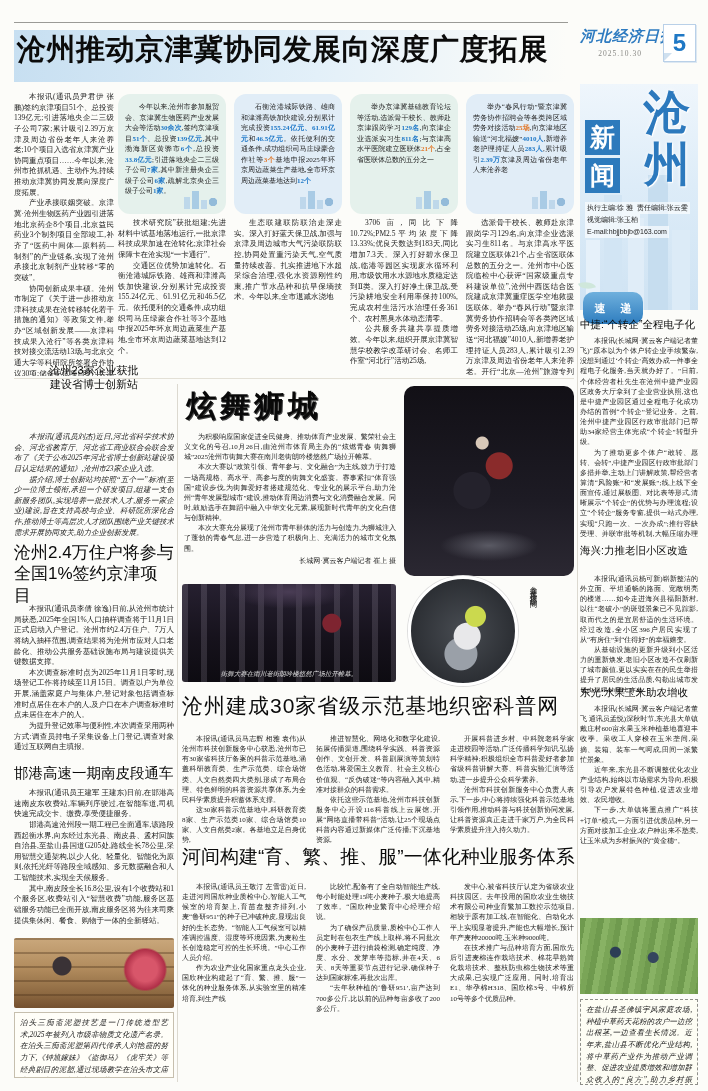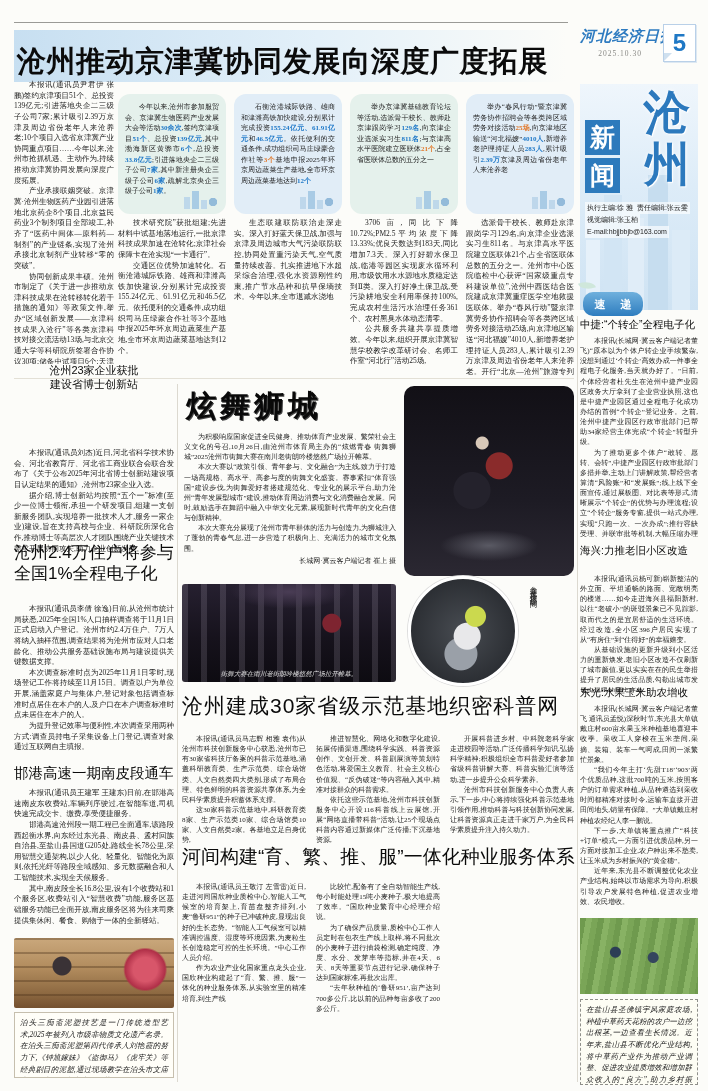--- a/index.html
+++ b/index.html
@@ -8,41 +8,41 @@
         font-family:"Liberation Serif","DejaVu Serif",serif;color:#1c1c1c;overflow:hidden;}
   .abs{position:absolute;}
   h1,h2,h3,p{margin:0;}
 
   .top-rule{position:absolute;left:14px;top:22px;width:554px;height:1px;background:#9a9a96;}
   .lead-rule{position:absolute;left:14px;top:378px;width:560px;height:1px;background:#e3e0d6;}
   .vr1{position:absolute;left:177px;top:384px;width:1px;height:698px;background:#dcd9d0;}
   .vr2{position:absolute;left:577px;top:316px;width:1px;height:766px;background:#dcd9d0;}
 
   
-  .lead-bar{left:14px;top:30px;width:552px;height:52px;display:flex;align-items:flex-end;
+  .lead-bar{left:14px;top:30px;width:552px;height:52px;display:flex;align-items:flex-start;
     background:linear-gradient(92deg,#c7dff1 0%,#e3f0f9 55%,#fcfcf9 100%);padding-left:3px;}
   .lead-bar h1{font-size:29px;font-weight:900;letter-spacing:.5px;white-space:nowrap;color:#0b0b0b;
     font-family:"Liberation Sans","DejaVu Sans",sans-serif;}
   .mast{left:580px;top:27px;width:80px;text-align:center;}
   .mast-name{color:#2e7bc0;font-weight:bold;font-style:italic;font-size:15px;letter-spacing:1px;white-space:nowrap;}
   .mast-date{color:#8a8a86;font-size:7.5px;margin-top:3px;letter-spacing:1px;}
   .pagebox{left:663px;top:24px;width:33px;height:38px;background:#fff;border:1px solid #b9d0e8;
     box-shadow:1px 1px 0 #dde8f2;display:flex;align-items:center;justify-content:center;}
   .pagebox span{color:#1f78c5;font-size:24px;font-weight:900;font-family:"Liberation Sans",sans-serif;}
   .pagebox::after{content:"";position:absolute;left:0;bottom:0;border-style:solid;border-width:8px 8px 0 0;
     border-color:#cfe0ef transparent transparent transparent;}
 
   
   .body-text{font-size:7.5px;line-height:1.42;text-align:justify;overflow:hidden;}
   .body-text p{text-indent:2em;}
   .f7{font-size:7px;line-height:1.45;}
   .sec-title{font-family:"Liberation Sans","DejaVu Sans",sans-serif;font-weight:400;color:#0a0a0a;}
 
   
-  .col0{left:14px;top:80px;width:100px;height:284px;}
+  .col0{left:14px;top:92px;width:100px;height:284px;}
   .lead-col{top:218px;height:158px;width:108px;}
   .lc1{left:118px;}.lc2{left:234px;font-family:Liberation Serif, serif;}.lc3{left:350px;}.lc4{left:466px;}
 
   .ibox{top:94px;height:120px;border-radius:12px;padding:8px 7px;font-size:7px;line-height:1.5;
     text-align:justify;overflow:hidden;}
   .ibox p{text-indent:2em;}
   .b1{left:118px;width:108px;background:#e5f1ec;}
   .b2{left:234px;width:108px;background:#e1edf7;}
   .b3{left:350px;width:108px;background:#e5f1ec;}
   .b4{left:466px;width:108px;background:#e1edf7;}
@@ -51,21 +51,21 @@
       linear-gradient(#bcd6ea,#bcd6ea) 0 100%/6px 12px no-repeat,
       linear-gradient(#a6cae4,#a6cae4) 8px 100%/7px 18px no-repeat,
       linear-gradient(#bcd6ea,#bcd6ea) 17px 100%/6px 9px no-repeat,
       radial-gradient(circle at 29px 13px,#8fb8d8 4px,transparent 4.5px) no-repeat;}
   .hl{color:#1e78c8;font-weight:bold;font-style:normal;}
   .hlo{color:#e2782a;font-weight:bold;font-style:normal;}
 
   
   .lw{left:14px;width:160px;}
   .a1-title{top:364px;font-size:11px;line-height:1.25;text-align:center;}
-  .a1-body{top:448px;height:130px;}
+  .a1-body{top:432px;height:130px;font-style:italic;}
   .a2-title{top:542px;font-size:17px;line-height:1.25;}
   .a2-body{top:604px;height:154px;}
   .a3-title{top:764px;font-size:14.5px;white-space:nowrap;}
   .a3-body{top:788px;height:146px;}
   .photo{position:absolute;overflow:hidden;}
   .photo-shop{left:14px;top:938px;width:160px;height:70px;border-radius:2px;background:
     radial-gradient(circle at 82% 45%,#d8566a 12px,#b03048 20px,transparent 22px),
     radial-gradient(circle at 30% 40%,#3a3236 9px,transparent 10px),
     repeating-linear-gradient(180deg,rgba(70,45,22,.35) 0 2px,transparent 2px 14px),
     linear-gradient(180deg,#caa87c 0%,#b08a5c 45%,#8e6a42 78%,#74502f 100%);}
@@ -119,21 +119,21 @@
     linear-gradient(#dcebf7,#dcebf7) 92px 100%/18px 80px no-repeat;}
   .brand-char{position:absolute;right:8px;font-size:46px;font-weight:900;color:#2c79bd;
     line-height:1;text-shadow:0 0 4px #fff,1px 1px 0 #fff;}
   .bc1{top:6px;}.bc2{top:58px;}
   .nz{position:absolute;left:5px;width:35px;height:35px;background:#2d7abc;color:#fff;
     font-size:25px;font-weight:900;display:flex;align-items:center;justify-content:center;}
   .nz1{top:36px;}.nz2{top:74px;}
   .credits{position:absolute;left:5px;top:118px;width:110px;font-size:7px;line-height:1.7;
     color:#1d1d1d;font-family:"Liberation Sans",sans-serif;}
   .credits p{text-indent:0;background:rgba(255,255,255,.65);display:inline-block;padding:0 2px;margin:0;}
-  .express{left:583px;top:292px;width:60px;height:24px;border-radius:10px;color:#fff;
+  .express{left:583px;top:292px;width:60px;height:32px;border-radius:10px;color:#fff;
     background:linear-gradient(180deg,#6fb0dd,#2e7dbf);font-size:11px;font-weight:bold;
     display:flex;align-items:center;justify-content:center;letter-spacing:6px;padding-left:6px;
     font-family:"Liberation Sans",sans-serif;}
   .express::before{content:"";position:absolute;left:-4px;top:-11px;width:16px;height:9px;
     background:#cfe7db;border-radius:0 100% 0 100%;transform:rotate(-18deg);}
   .sw{left:580px;width:118px;}
   .side-title{font-size:10.5px;white-space:nowrap;letter-spacing:0;}
   .zj-t{top:318px;}.zj-b{top:336px;height:202px;}
   .hx-t{top:544px;}.hx-b{top:562px;height:118px;margin-top:12px;}
   .dg-t{top:686px;}.dg-b{top:704px;height:210px;}
@@ -199,21 +199,21 @@
     <div>沧州23家企业获批</div>
     <div>建设省博士创新站</div>
   </div>
   <div class="abs body-text lw a1-body">
       <p>本报讯(通讯员刘杰)近日,河北省科学技术协会、河北省教育厅、河北省工商业联合会联合发布了《关于公布2025年河北省博士创新站建设项目认定结果的通知》,沧州市23家企业入选。</p>
       <p>据介绍,博士创新站均按照“五个一”标准(至少一位博士领衔,承担一个研发项目,组建一支创新服务团队,实现培养一批技术人才,服务一家企业)建设,旨在支持高校与企业、科研院所深化合作,推动博士等高层次人才团队围绕产业关键技术需求开展协同攻关,助力企业创新发展。</p>
     </div>
 
   <div class="abs sec-title lw a2-title">
     <div>沧州2.4万住户将参与</div>
-    <div>全国1%全程电子化</div>
+    <div>全国1%签约京津项目</div>
   </div>
   <div class="abs body-text lw a2-body">
       <p>本报讯(通讯员李倩 徐逸)日前,从沧州市统计局获悉,2025年全国1%人口抽样调查将于11月1日正式启动入户登记。沧州市约2.4万住户、7万人将纳入抽样范围,调查结果将为沧州市应对人口老龄化、推动公共服务基础设施布局与建设提供关键数据支撑。</p>
       <p>本次调查标准时点为2025年11月1日零时,现场登记工作将持续至11月15日。调查以户为单位开展,涵盖家庭户与集体户,登记对象包括调查标准时点居住在本户的人,及户口在本户调查标准时点未居住在本户的人。</p>
       <p>为提升登记效率与便利性,本次调查采用两种方式:调查员持电子采集设备上门登记,调查对象通过互联网自主填报。</p>
     </div>
 
   <div class="abs sec-title lw a3-title">邯港高速一期南皮段通车</div>
   <div class="abs body-text lw a3-body">
       <p>本报讯(通讯员王建军 王建东)日前,在邯港高速南皮东收费站,车辆列序驶过,在智能车道,司机快速完成交卡、缴费,享受便捷服务。</p>
@@ -257,20 +257,24 @@
 
   <div class="abs sec-title hj-title">河间构建“育、繁、推、服”一体化种业服务体系</div>
   <div class="abs body-text f7 hcol cA">
       <p>本报讯(通讯员王敬汀 左雪雷)近日,走进河间国欣种业质检中心,智能人工气候室的培育架上,育苗盘整齐排列,小麦“鲁研951”的种子已冲破种皮,显现出良好的生长态势。“智能人工气候室可以精准调控温度、湿度等环境因素,为麦粒生长创造稳定可控的生长环境。”中心工作人员介绍。</p>
       <p>作为农业产业化国家重点龙头企业,国欣种业构建起了“育、繁、推、服”一体化的种业服务体系,从实验室里的精准培育,到生产线</p>
     </div>
   <div class="abs body-text f7 hcol cB">
       <p>比较忙,配备有了全自动智能生产线,每小时能处理15吨小麦种子,极大地提高了效率。“国欣种业繁育中心经理介绍说。</p>
       <p>为了确保产品质量,质检中心工作人员定时在包衣生产线上取样,将不同批次的小麦种子进行抽袋检测,确定纯度、净度、水分、发芽率等指标,并在4天、6天、8天等重要节点进行记录,确保种子达到国家标准,再批次出库。</p>
       <p>“去年秋种植的‘鲁研951’,亩产达到700多公斤,比以前的品种每亩多收了200多公斤。</p>
+    </div>
+  <div class="abs body-text f7 hcol cC">
+      <p>发中心,被省科技厅认定为省级农业科技园区。去年投用的国欣农业生物技术有限公司种业育繁加工数控示范项目,相较于原有加工线,在智能化、自动化水平上实现显著提升,产能也大幅增长,预计年产麦种20000吨,玉米种9000吨。</p>
+      <p>在技术推广与品种培育方面,国欣先后引进麦棉连作栽培技术、棉花早熟简化栽培技术、整枝防虫棉生物技术等重大成果,已实现广泛应用。同时,培育出E1、华孕棉H318、国欣棉3号、中棉所10号等多个优质品种。</p>
     </div>
 
   <div class="abs brand">
     <div class="brand-sky"></div>
     <div class="brand-char bc1">沧</div>
     <div class="brand-char bc2">州</div>
     <div class="nz nz1">新</div>
     <div class="nz nz2">闻</div>
     <div class="credits"><p>执行主编:徐 雅</p><p>责任编辑:张云雯</p><p>视觉编辑:张玉柏</p><p>E-mail:hbjjbbjb@163.com</p></div>
   </div>
@@ -284,23 +288,22 @@
 
   <div class="abs sec-title sw side-title hx-t">海兴:力推老旧小区改造</div>
   <div class="abs body-text f7 sw hx-b">
       <p>本报讯(通讯员杨可新)崭新整洁的外立面、平坦通畅的路面、宽敞明亮的楼道……如今走进海兴县福阳新村,以往“老破小”的斑驳景象已不见踪影,取而代之的是宜居舒适的生活环境。经过改造,全小区396户居民实现了从“有房住”到“住得好”的幸福嬗变。</p>
       <p>从基础设施的更新升级到小区活力的重新焕发,老旧小区改造不仅刷新了城市颜值,更以实实在在的民生举措提升了居民的生活品质,勾勒出城市发展中温暖的民生底色。</p>
     </div>
 
   <div class="abs sec-title sw side-title dg-t">东光:水果玉米助农增收</div>
   <div class="abs body-text f7 sw dg-b">
       <p>本报讯(长城网·冀云客户端记者董飞 通讯员孟悦)深秋时节,东光县大单镇戴庄村600亩水果玉米种植基地喜迎丰收季。采收工人穿梭在玉米垄间,采摘、装箱、装车一气呵成,田间一派繁忙景象。</p>
-      <p>“我们今年主打‘先甜T18’‘903’两个优质品种,这批700吨的玉米,按照客户的订单需求种植,从品种遴选到采收时间都精准对接时令,运输车直接开进田间地头,销量有保障。”大单镇戴庄村种植农经纪人李一鹏说。</p>
+      <p>近年来,东光县不断调整优化农业产业结构,始终以市场需求为导向,积极引导农户发展特色种植,促进农业增效、农民增收。</p>
       <p>下一步,大单镇将重点推广“科技+订单”模式,一方面引进优质品种,另一方面对接加工企业,农户种出来不愁卖,让玉米成为乡村振兴的“黄金穗”。</p>
-      <p>近年来,东光县不断调整优化农业产业结构,始终以市场需求为导向,积极引导农户发展特色种植,促进农业增效、农民增收。</p>
     </div>
 
   <div class="photo photo-field"></div>
   <div class="abs capbox cap-right">
     <span>在盐山县圣佛镇宇风家庭农场,种植中草药天花粉的农户一边挖出根茎,一边查看生长情况。近年来,盐山县不断优化产业结构,将中草药产业作为推动产业调整、促进农业提质增效和增加群众收入的“良方”,助力乡村振兴。</span>
     
   </div>
 </div>
 
 </body></html>

